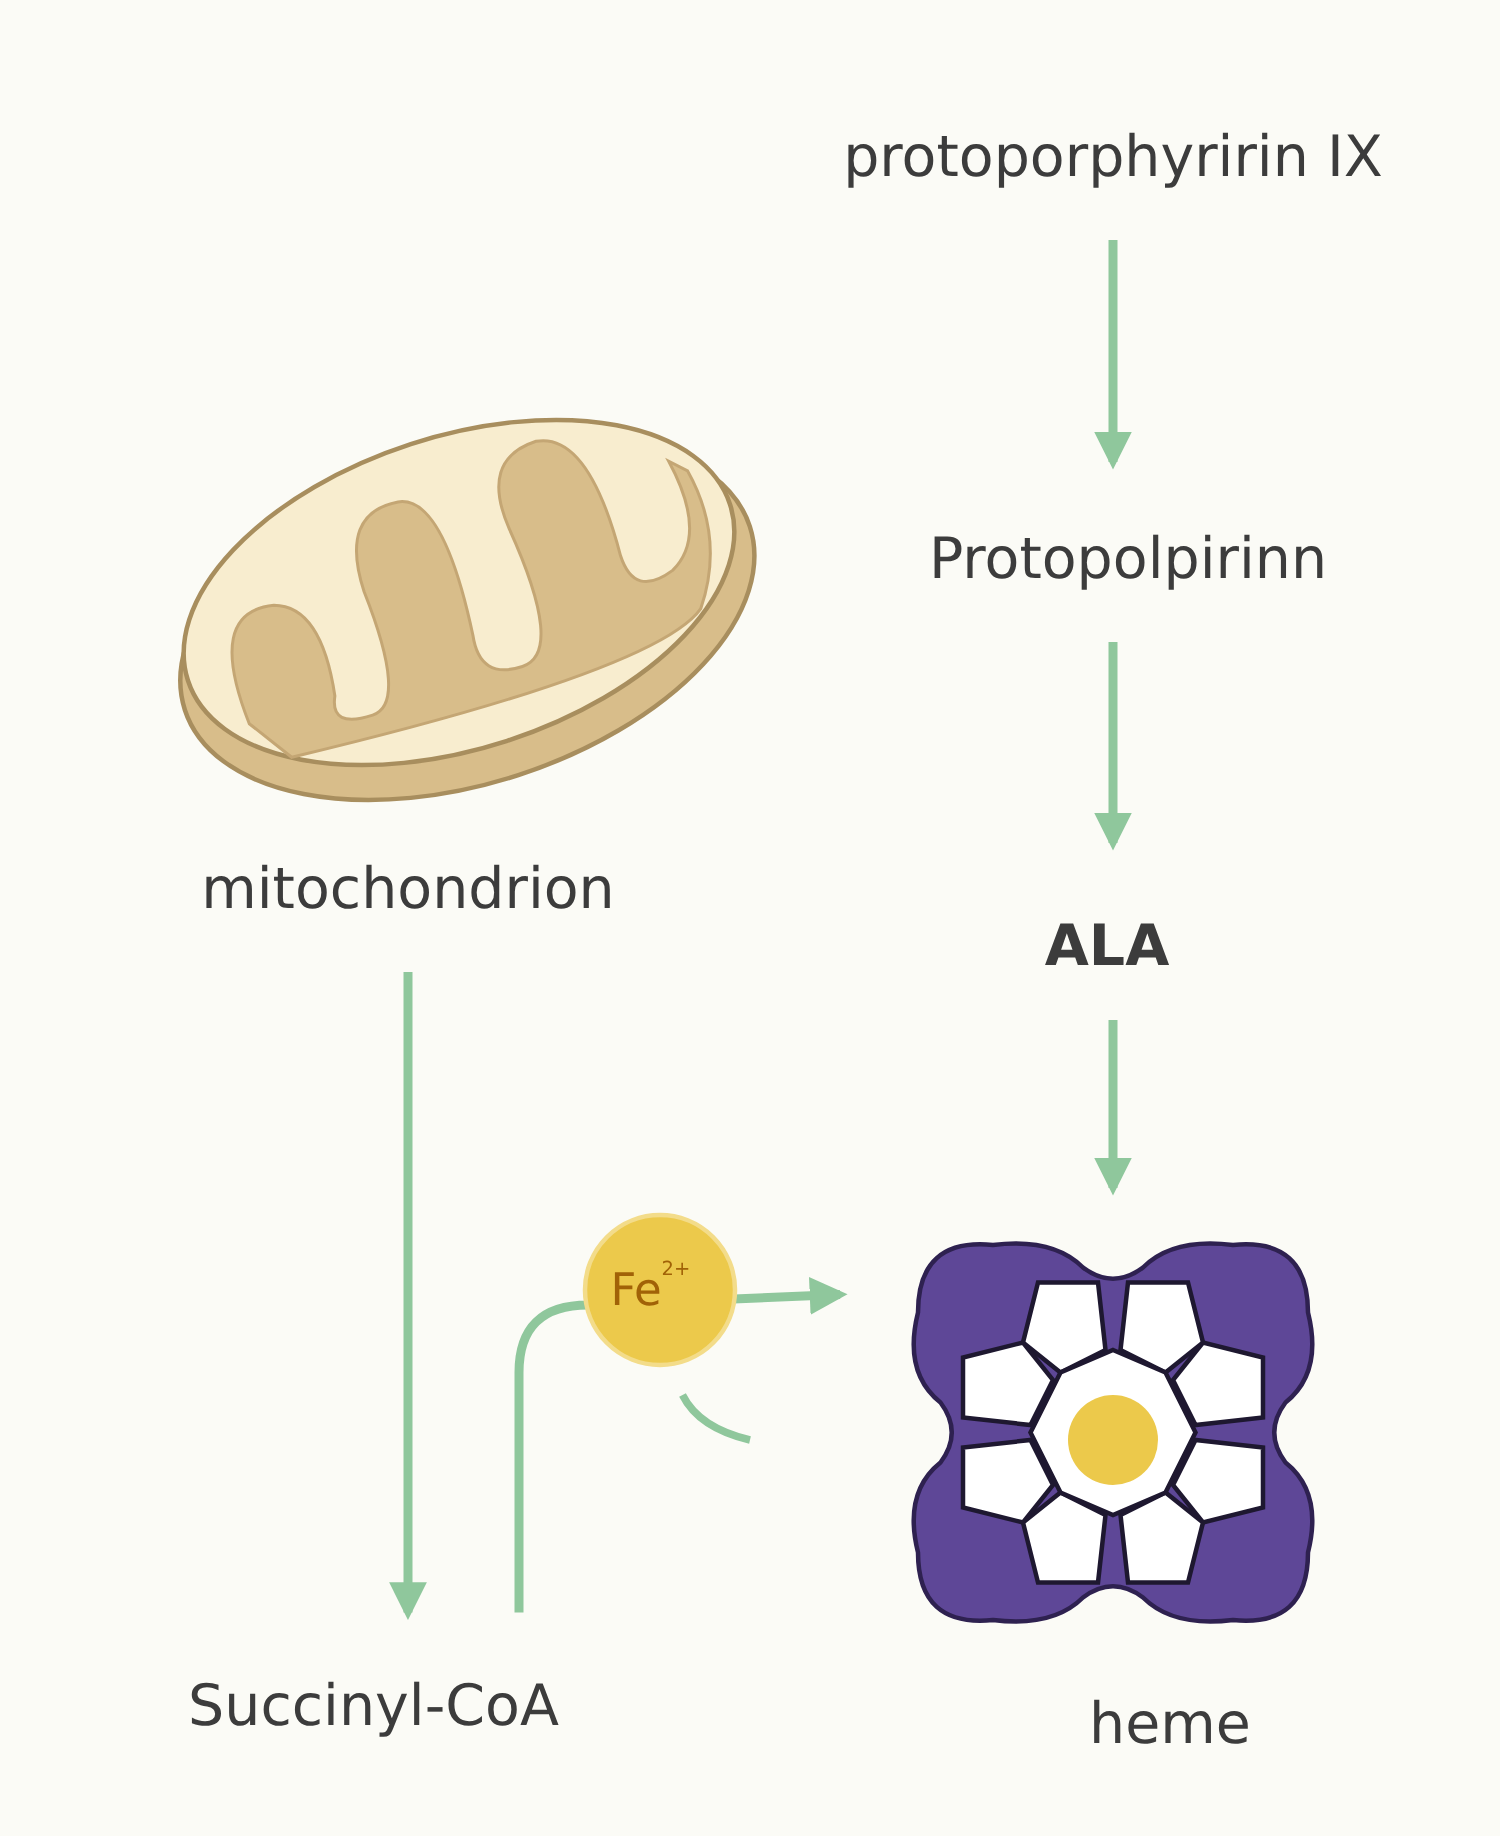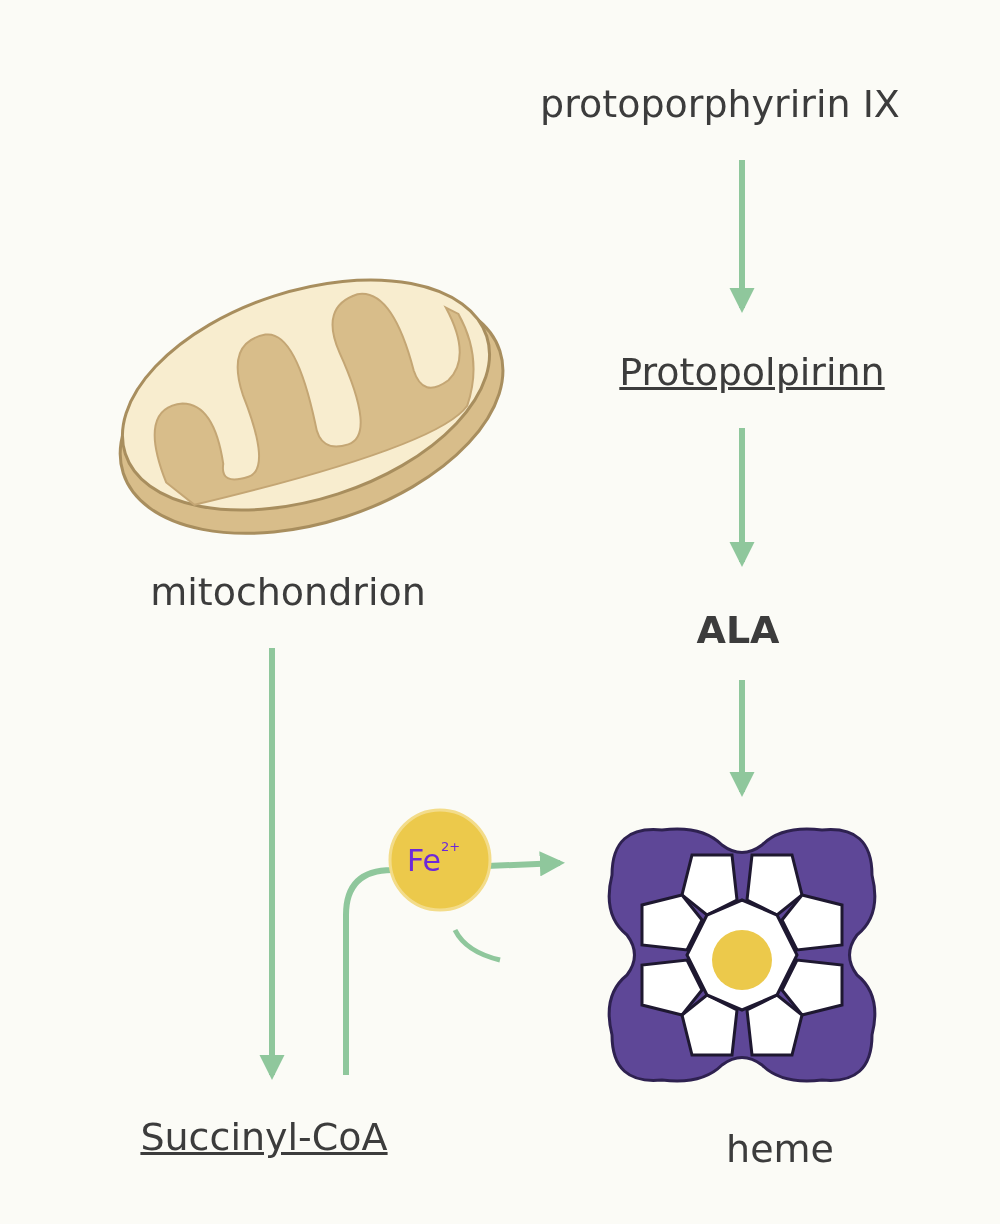--- a/index.html
+++ b/index.html
@@ -1,20 +1,20 @@
 <!DOCTYPE html>
 <html><head>
 <meta charset="utf-8">
 <style>
   html, body { margin:0; padding:0; }
   body { width:1000px; height:1224px; background:#fbfbf6; position:relative; overflow:hidden;
          font-family:"DejaVu Sans", sans-serif; color:#3c3c3c; }
   .label { position:absolute; font-size:38px; white-space:nowrap; transform:translateX(-50%); }
   svg.canvas { position:absolute; left:0; top:0; }
-  #fe-text { position:absolute; left:407px; top:843px; font-size:30px; color:#6d28d9; }
+  #fe-text { position:absolute; left:407px; top:843px; font-size:30px; color:#a16207; }
   #fe-text sup { font-size:13px; vertical-align:top; position:relative; top:-4px; }
 </style>
 </head>
 <body>
 
 <svg class="canvas" width="1000" height="1224" viewBox="0 0 1000 1224">
   <defs>
     <marker id="ah" viewBox="0 0 10 10" refX="8" refY="5" markerWidth="4.2" markerHeight="4.2" orient="auto">
       <path d="M0,0 L10,5 L0,10 z" fill="#8fc79c"></path>
     </marker>
@@ -55,18 +55,18 @@
       <polygon points="0,-55 35,-40 55,0 35,40 0,55 -35,40 -55,0 -35,-40"></polygon>
     </g>
     <circle cx="0" cy="5" r="30" fill="#ecc94b"></circle>
   </g>
 
   <circle cx="440" cy="860" r="50" fill="#ecc94b" stroke="#f3dc8a" stroke-width="3"></circle>
 </svg>
 
 <div id="fe-text"><span>Fe</span><sup>2+</sup></div>
 
-<div class="label" style="left:720px; top:82px;">protoporphyririn IX</div>
-<div class="label" style="left:752px; top:350px;text-decoration:underline;">Protopolpirinn</div>
+<div class="label" style="left:742px; top:82px;">protoporphyririn IX</div>
+<div class="label" style="left:752px; top:350px;">Protopolpirinn</div>
 <div class="label" style="left:738px; top:608px;font-weight:bold;">ALA</div>
-<div class="label" style="left:288px; top:570px;">mitochondrion</div>
-<div class="label" style="left:264px; top:1115px;text-decoration:underline;">Succinyl-CoA</div>
+<div class="label" style="left:272px; top:570px;">mitochondrion</div>
+<div class="label" style="left:249px; top:1115px;">Succinyl-CoA</div>
 <div class="label" style="left:780px; top:1127px;">heme</div>
 
 </body></html>

